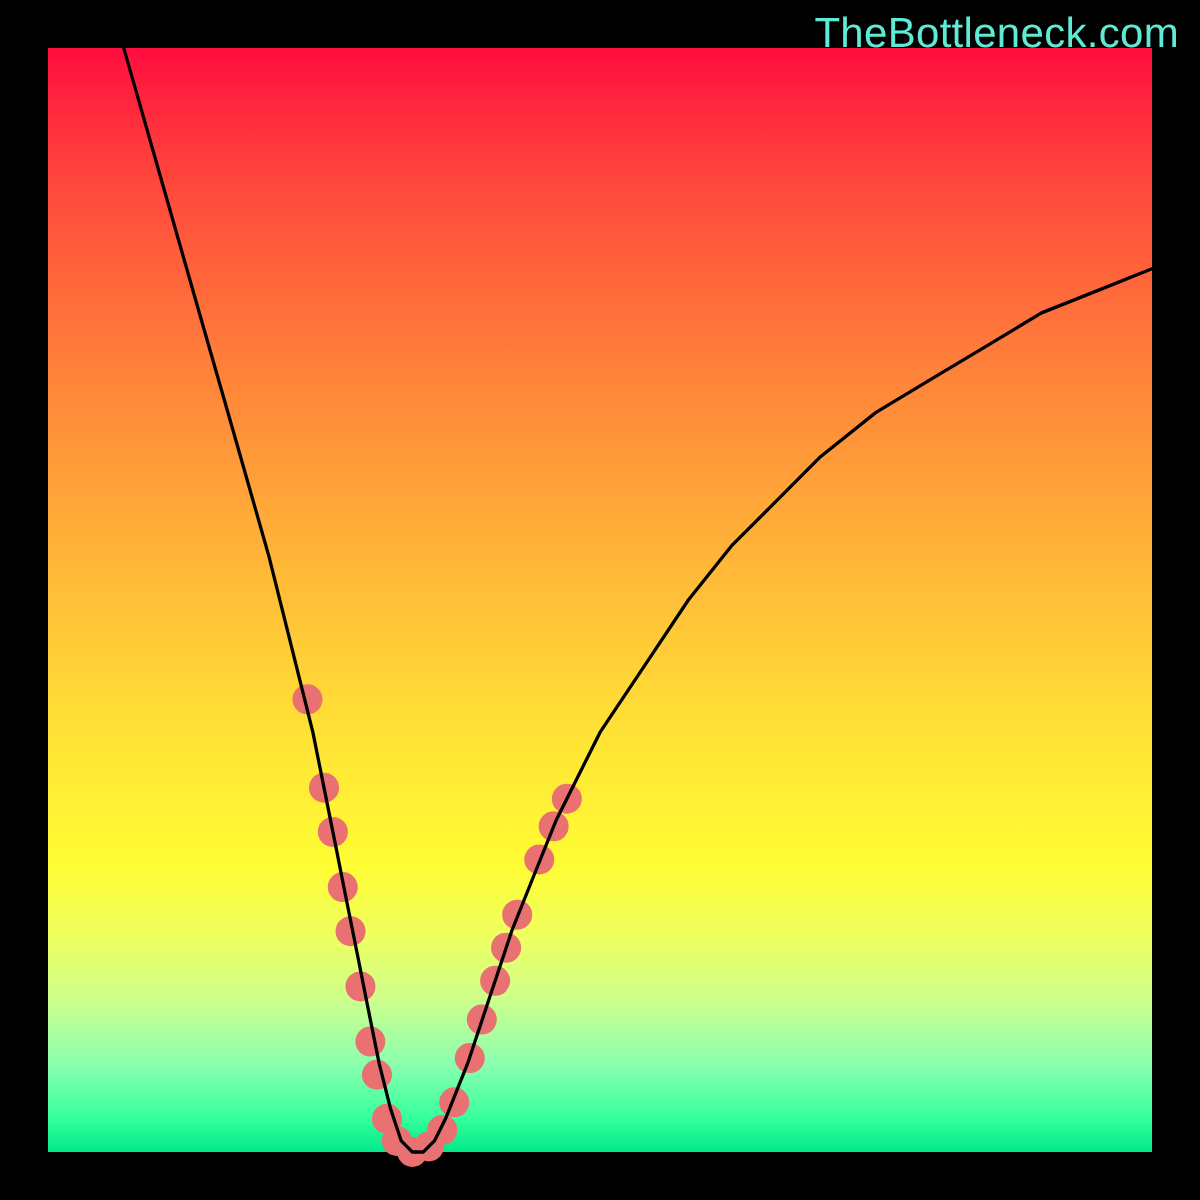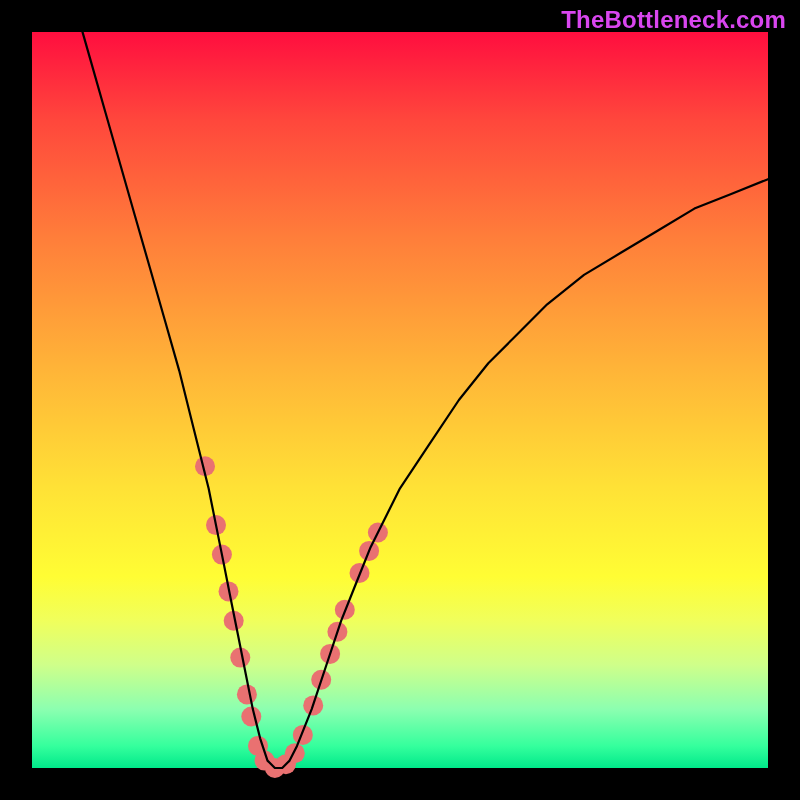--- a/index.html
+++ b/index.html
@@ -27,23 +27,23 @@
       #f0ff5c 80%,
       #cfff8a 86%,
       #8cffb0 92%,
       #35ff9d 97%,
       #00e98a 100%);
   }
   .watermark {
     position: absolute;
     top: 6px;
     right: 14px;
-    color: #d946ef;
-    font-size: 24px;
-    font-weight: 700;
+    color: #5eead4;
+    font-size: 28px;
+    font-weight: 400;
     letter-spacing: 0.2px;
     user-select: none;
   }
   svg.plot {
     position: absolute;
     left: 0;
     top: 0;
     width: 736px;
     height: 736px;
     overflow: visible;

